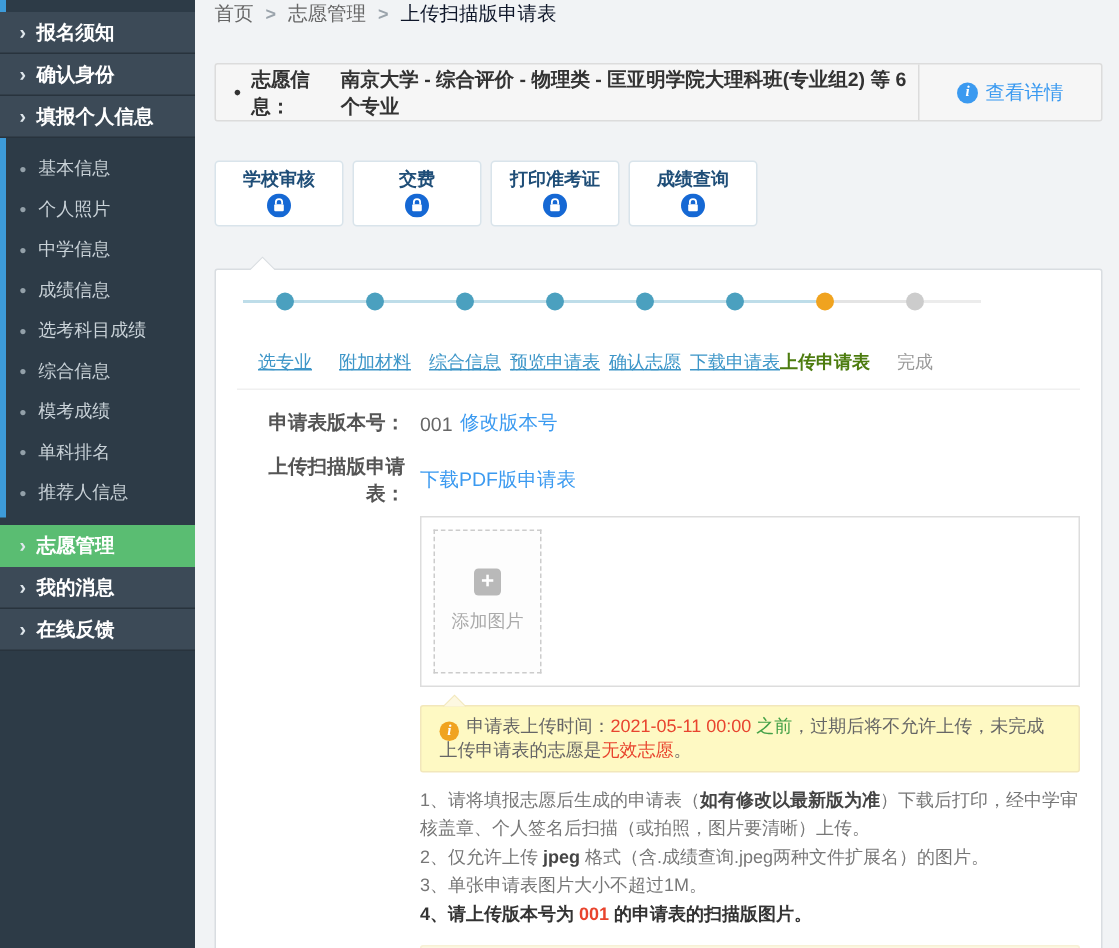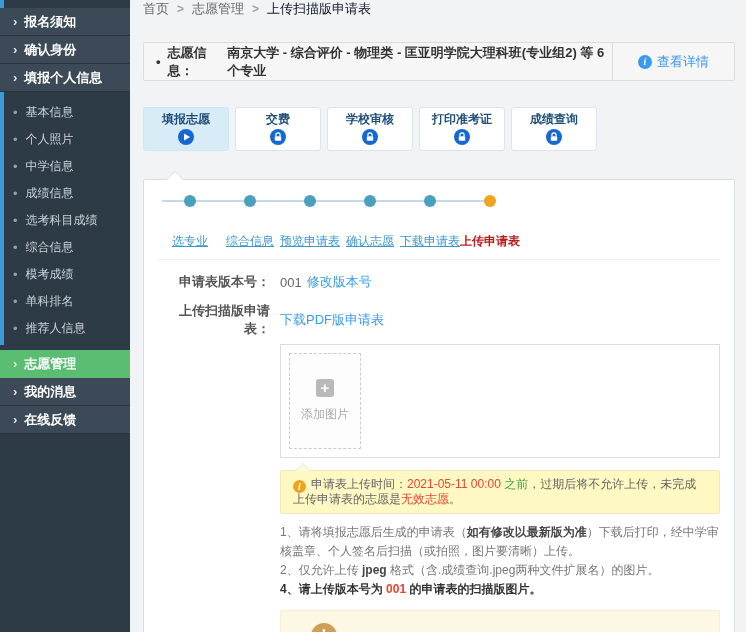--- a/index.html
+++ b/index.html
@@ -64,21 +64,21 @@
            border-radius:50%; background:#4ba0bf; z-index:2; }
   .s-conn { position:absolute; top:6px; right:50%; width:60px; height:2px; background:#bedde9; z-index:1; }
   .step.first .s-conn { width:28px; }
   .step.current .s-dot { background:#f0a31f; }
   .step.pending .s-dot { background:#cccccc; }
   .step.pending .s-conn { background:#e4e4e4; }
   .step.last::after { content:""; position:absolute; top:6px; left:50%; margin-left:6px;
                       width:38px; height:2px; background:#ececec; }
   .s-label { font-size:12px; margin-top:22px; white-space:nowrap; display:inline-block; }
   .step.done .s-label { color:#3e96c8; text-decoration:underline; cursor:pointer; }
-  .step.current .s-label { color:#b91c1c; font-weight:bold;text-align:right; }
+  .step.current .s-label { color:#4d7c0f; font-weight:bold;text-align:right; }
   .step.pending .s-label { color:#999; }
 
   
   .form-area { padding-top:13px; font-size:13px; }
   .form-row { display:flex; align-items:center; margin-bottom:11px; }
   .form-label { width:112px; flex:none; text-align:right; font-weight:bold; color:#555; }
   .form-value { margin-left:10px; color:#666; }
   .blue { color:#3b9af0; cursor:pointer; }
   .indent { margin-left:122px; }
 
@@ -208,50 +208,41 @@
         <span>志愿信息：</span>
         <span>南京大学 - 综合评价 - 物理类 - 匡亚明学院大理科班(专业组2) 等 6 个专业</span>
       </div>
       <div class="info-right">
         <span class="i-circle">i</span>
         <span>查看详情</span>
       </div>
     </div>
 
     <div class="tabs">
-      <div class="tab active">
-        <div class="tab-label">填报志愿</div>
+      <div class="tab">
+        <div class="tab-label">学校审核</div>
         <div class="tab-ic">
           <svg width="16" height="16" viewBox="0 0 16 16">
               <circle cx="8" cy="8" r="8" fill="#1568d4"></circle>
-              <polygon points="6,4.5 12,8 6,11.5" fill="#ffffff"></polygon>
+              <path d="M5.9 7.2V5.9a2.1 2.1 0 0 1 4.2 0v1.3" fill="none" stroke="#fff" stroke-width="1.2"></path>
+              <rect x="4.8" y="7.2" width="6.4" height="4.6" rx="0.8" fill="#fff"></rect>
             </svg>
         </div>
       </div>
       <div class="tab">
         <div class="tab-label">交费</div>
         <div class="tab-ic">
           <svg width="16" height="16" viewBox="0 0 16 16">
               <circle cx="8" cy="8" r="8" fill="#1568d4"></circle>
               <path d="M5.9 7.2V5.9a2.1 2.1 0 0 1 4.2 0v1.3" fill="none" stroke="#fff" stroke-width="1.2"></path>
               <rect x="4.8" y="7.2" width="6.4" height="4.6" rx="0.8" fill="#fff"></rect>
             </svg>
         </div>
       </div>
       <div class="tab">
-        <div class="tab-label">学校审核</div>
-        <div class="tab-ic">
-          <svg width="16" height="16" viewBox="0 0 16 16">
-              <circle cx="8" cy="8" r="8" fill="#1568d4"></circle>
-              <path d="M5.9 7.2V5.9a2.1 2.1 0 0 1 4.2 0v1.3" fill="none" stroke="#fff" stroke-width="1.2"></path>
-              <rect x="4.8" y="7.2" width="6.4" height="4.6" rx="0.8" fill="#fff"></rect>
-            </svg>
-        </div>
-      </div>
-      <div class="tab">
         <div class="tab-label">打印准考证</div>
         <div class="tab-ic">
           <svg width="16" height="16" viewBox="0 0 16 16">
               <circle cx="8" cy="8" r="8" fill="#1568d4"></circle>
               <path d="M5.9 7.2V5.9a2.1 2.1 0 0 1 4.2 0v1.3" fill="none" stroke="#fff" stroke-width="1.2"></path>
               <rect x="4.8" y="7.2" width="6.4" height="4.6" rx="0.8" fill="#fff"></rect>
             </svg>
         </div>
       </div>
       <div class="tab">
@@ -270,20 +261,25 @@
 
       <div class="stepper">
         <div class="step done first">
           <span class="s-conn"></span>
           <span class="s-dot"></span>
           <span class="s-label">选专业</span>
         </div>
         <div class="step done">
           <span class="s-conn"></span>
           <span class="s-dot"></span>
+          <span class="s-label">附加材料</span>
+        </div>
+        <div class="step done">
+          <span class="s-conn"></span>
+          <span class="s-dot"></span>
           <span class="s-label">综合信息</span>
         </div>
         <div class="step done">
           <span class="s-conn"></span>
           <span class="s-dot"></span>
           <span class="s-label">预览申请表</span>
         </div>
         <div class="step done">
           <span class="s-conn"></span>
           <span class="s-dot"></span>
@@ -291,20 +287,25 @@
         </div>
         <div class="step done">
           <span class="s-conn"></span>
           <span class="s-dot"></span>
           <span class="s-label">下载申请表</span>
         </div>
         <div class="step current">
           <span class="s-conn"></span>
           <span class="s-dot"></span>
           <span class="s-label">上传申请表</span>
+        </div>
+        <div class="step pending last">
+          <span class="s-conn"></span>
+          <span class="s-dot"></span>
+          <span class="s-label">完成</span>
         </div>
       </div>
 
       <div class="form-area">
 
         <div class="form-row">
           <span class="form-label">申请表版本号：</span>
           <span class="form-value">001</span>
           <span class="form-value blue" style="margin-left:5px;">修改版本号</span>
         </div>
@@ -321,20 +322,21 @@
           </div>
         </div>
 
         <div class="notice indent">
           <span class="n-icon">i</span><span>申请表上传时间：</span><span class="red">2021-05-11 00:00</span><span class="green"> 之前</span><span>，过期后将不允许上传，未完成上传申请表的志愿是</span><span class="red">无效志愿</span><span>。</span>
         </div>
 
         <div class="notes indent">
           <p class="note"><span>1、</span><span>请将填报志愿后生成的申请表（</span><b>如有修改以最新版为准</b><span>）下载后打印，经中学审核盖章、个人签名后扫描（或拍照，图片要清晰）上传。</span></p>
           <p class="note"><span>2、</span><span>仅允许上传 </span><b>jpeg</b><span> 格式（含.成绩查询.jpeg两种文件扩展名）的图片。</span></p>
+          <p class="note"><span>3、</span><span>单张申请表图片大小不超过1M。</span></p>
           <p class="note note4"><span>4、</span><span>请上传版本号为 </span><span class="red">001</span><span> 的申请表的扫描版图片。</span></p>
         </div>
 
         <div class="alert indent">
           <div class="alert-ic">!</div>
           <div>
           </div>
         </div>
 
       </div>

